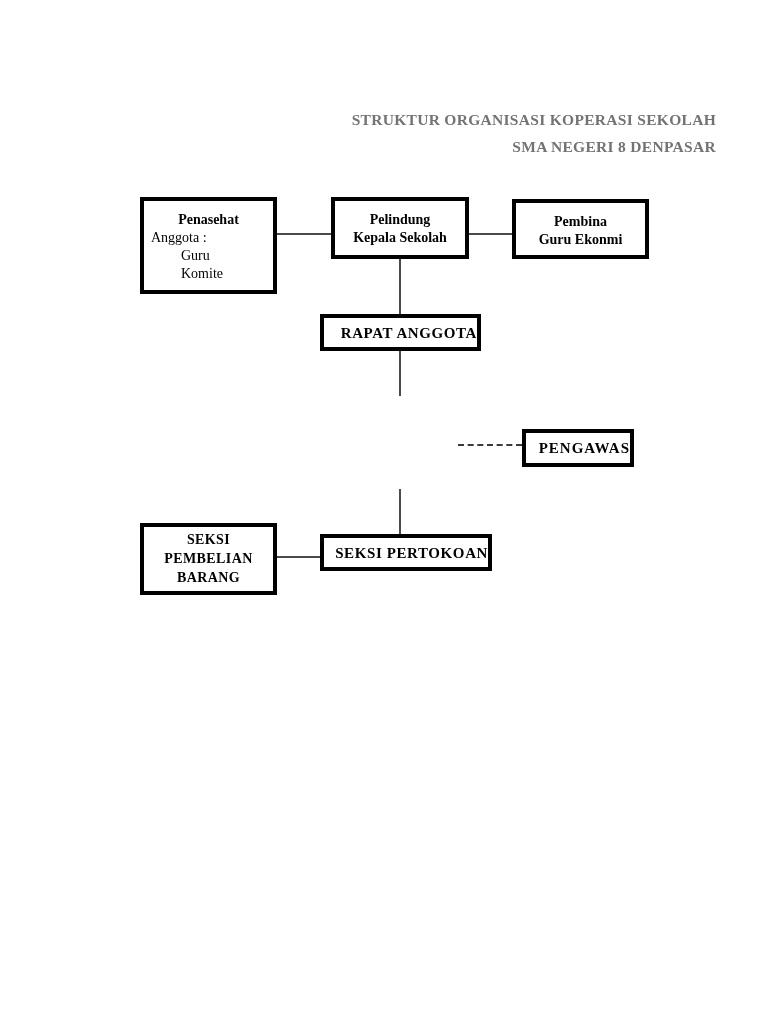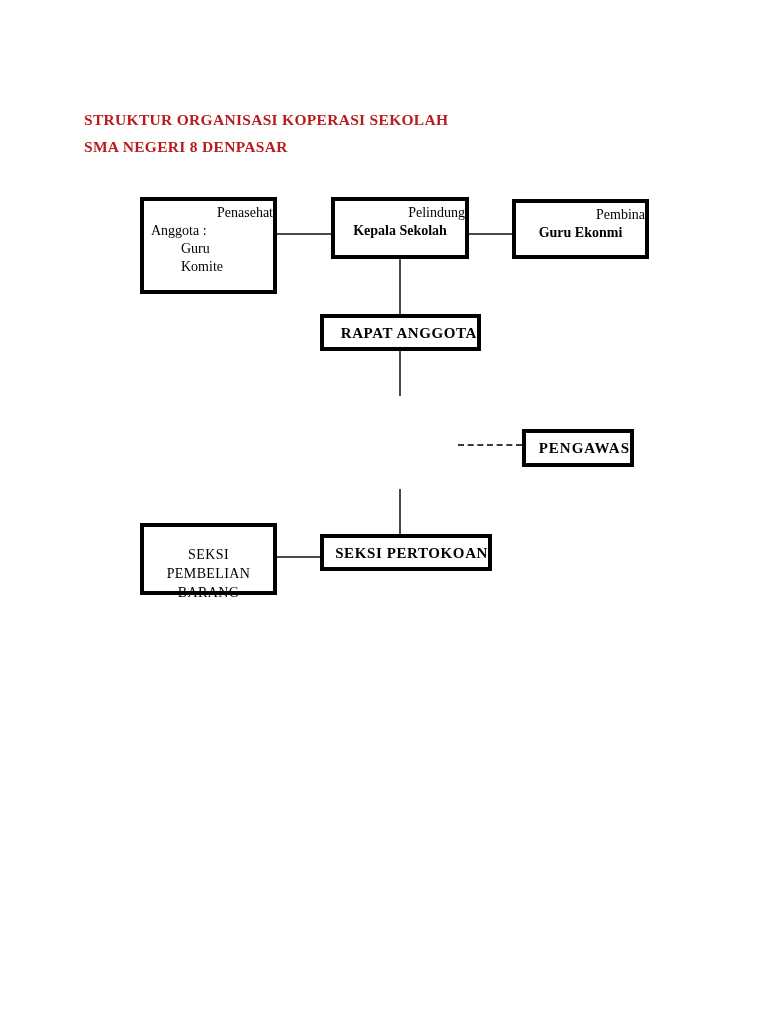--- a/index.html
+++ b/index.html
@@ -14,61 +14,62 @@
     background: #ffffff;
     font-family: "Liberation Serif", serif;
     color: #000000;
     overflow: hidden;
   }
   .title-block {
     position: absolute;
     left: 84px;
     top: 106px;
     width: 632px;
-    text-align: left;
+    text-align: right;
     font-weight: bold;
     font-size: 15.5px;
     line-height: 27px;
     letter-spacing: 0.3px;
-    color: #b91c1c;
+    color: #737373;
   }
   .node {
     position: absolute;
     background: #ffffff;
     border: 4px solid #000000;
     box-sizing: border-box;
     font-size: 14px;
     line-height: 18px;
   }
   .node .node-title {
-    font-weight: normal;
-    text-align: right;
+    font-weight: bold;
+    text-align: center;
     padding-top: 3px;
+    margin-top: 7px;
   }
   .node .center-line {
     text-align: center;
     font-weight: bold;
   }
   .node.flex-center {
     display: flex;
     align-items: center;
     justify-content: flex-end;
     font-weight: bold;
     font-size: 15px;
     letter-spacing: 0.6px;
     text-align: center;
   }
   .indent-sm { padding-left: 7px; }
   .indent-lg { padding-left: 37px; }
   .indent-md { padding-left: 28px; }
   .multi-center {
-    font-weight: normal;
+    font-weight: bold;
     text-align: center;
     line-height: 19px;
-    padding-top: 18px;
+    padding-top: 3px;
     letter-spacing: 0.4px;
   }
   .connector {
     position: absolute;
     background: #4a4a4a;
   }
   .connector.dashed {
     background: none;
     border-top: 2px dashed #3a3a3a;
   }

